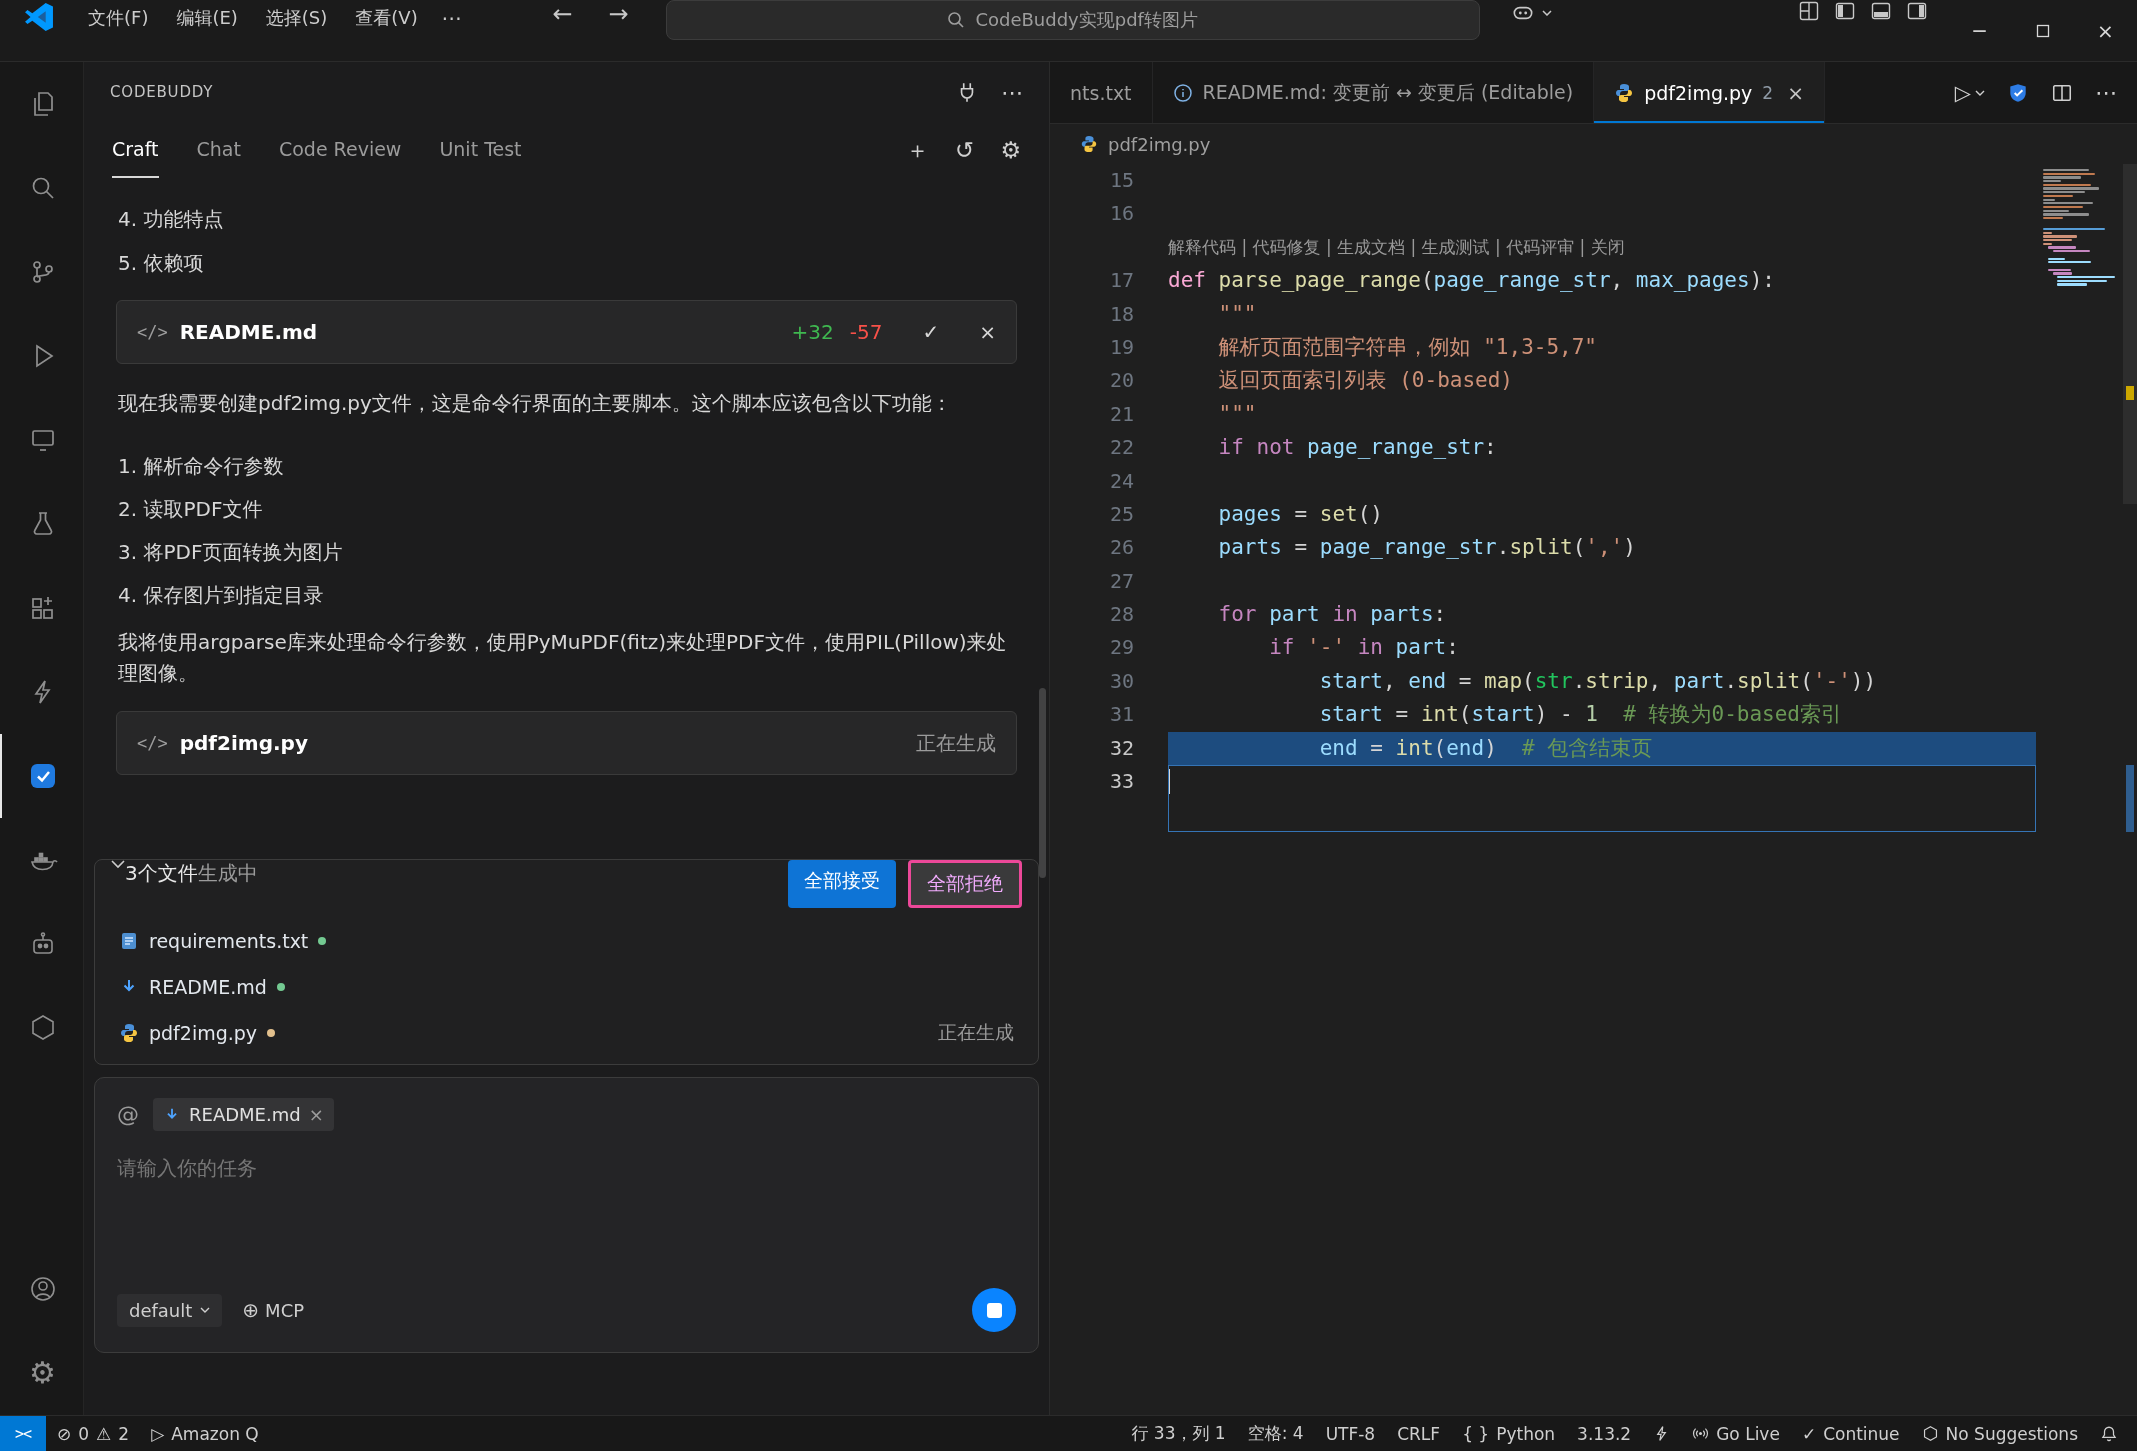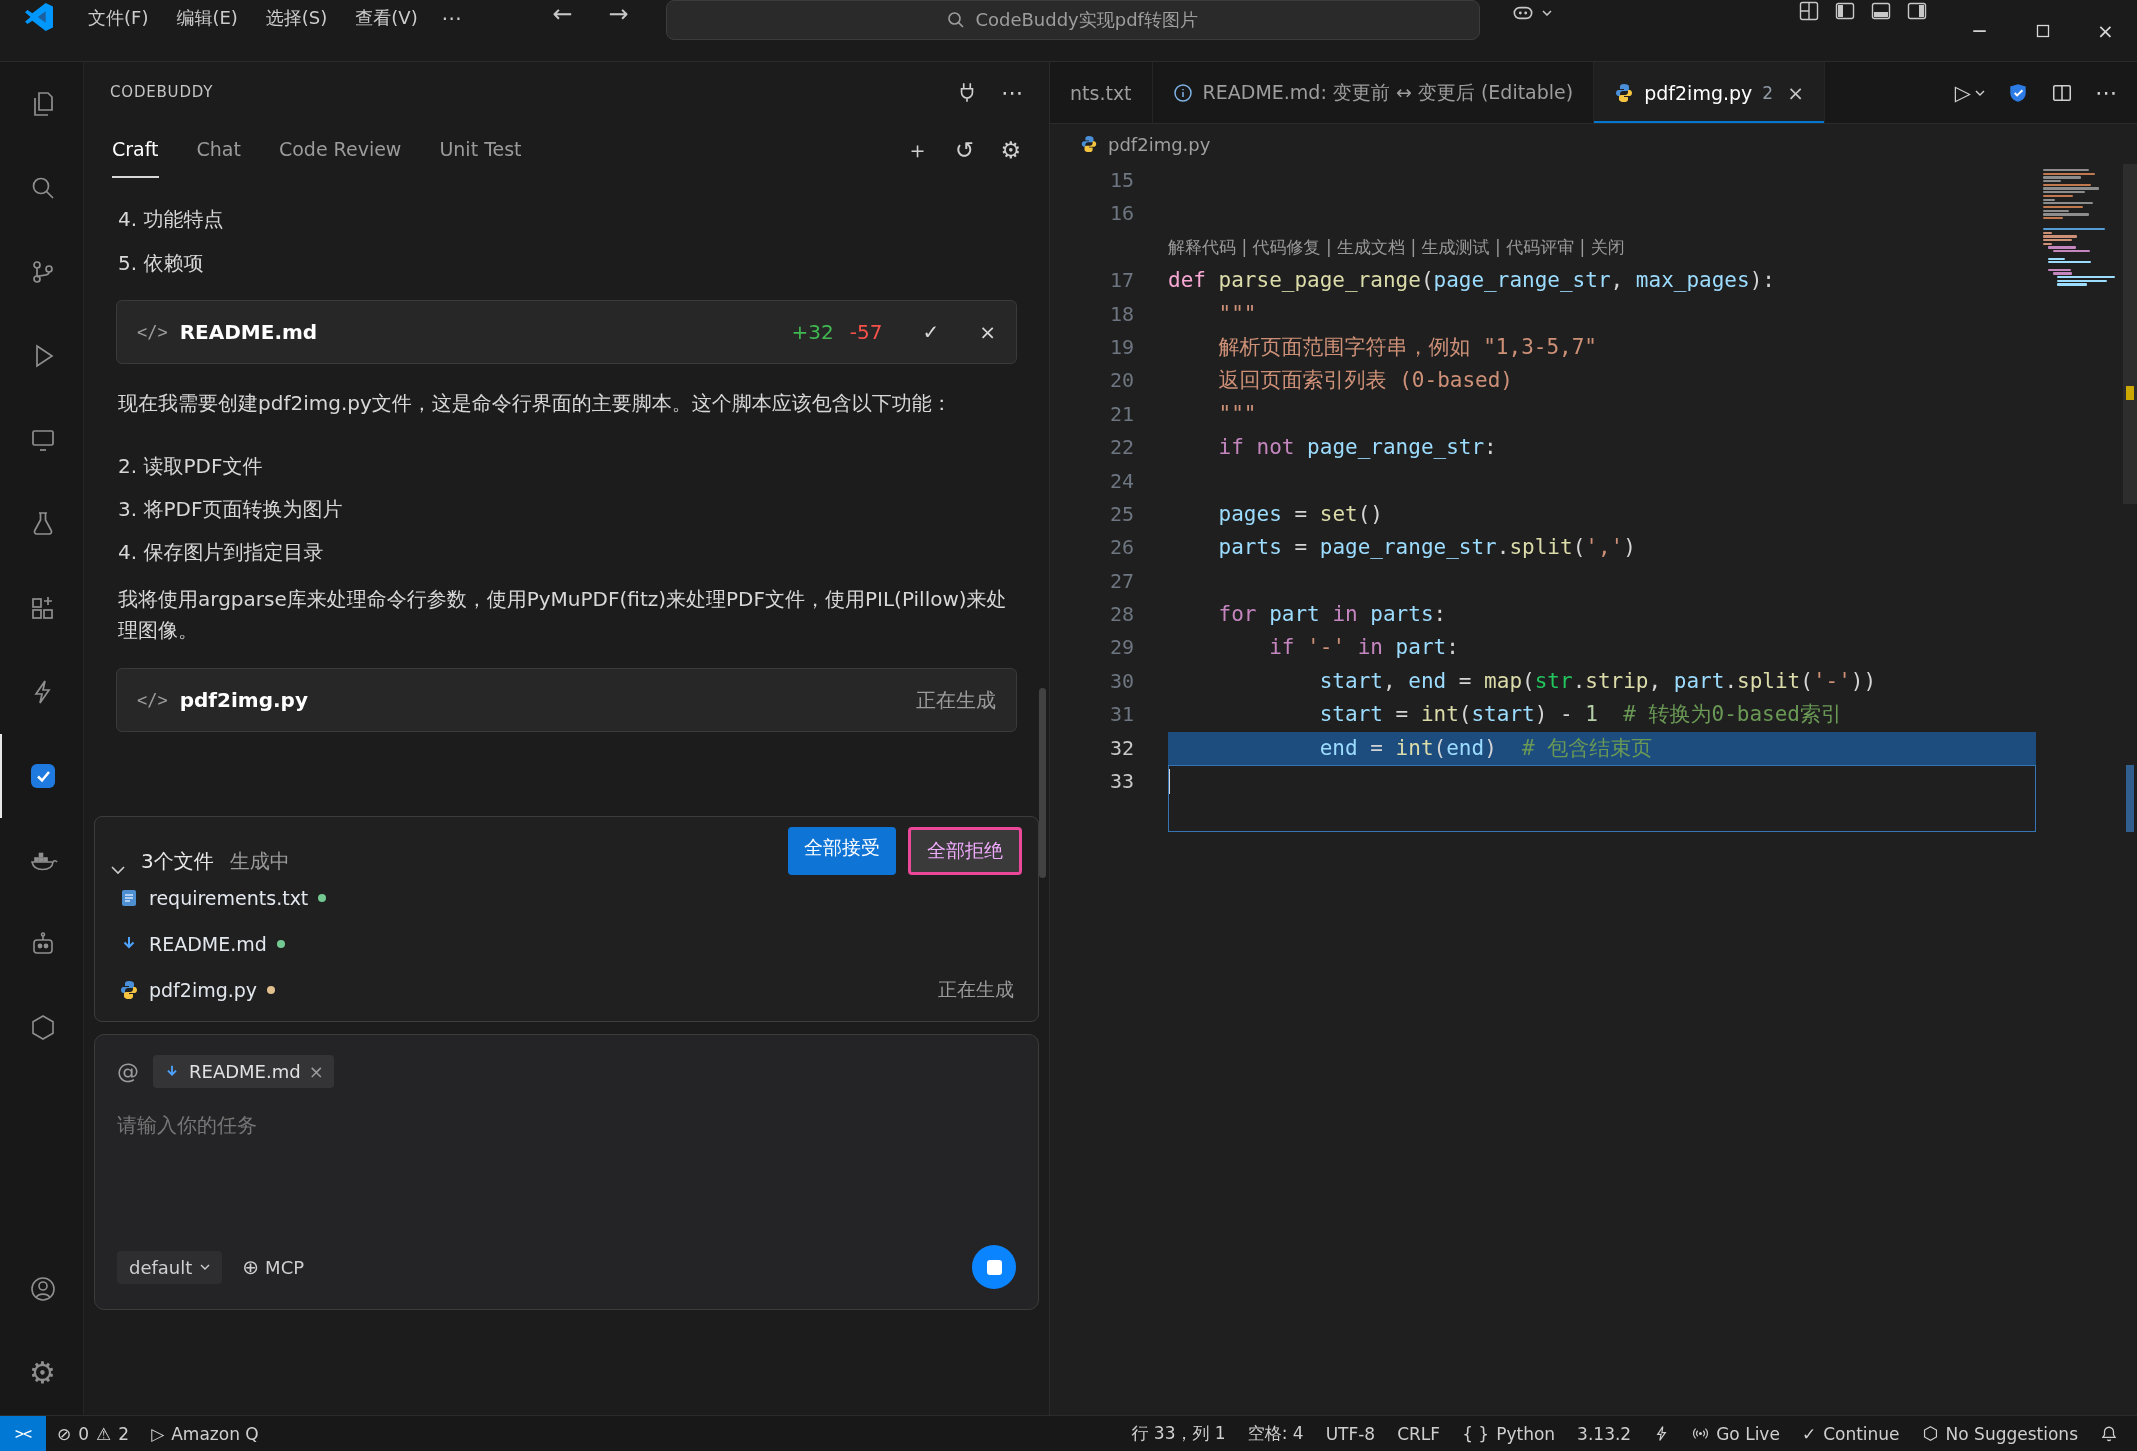--- a/index.html
+++ b/index.html
@@ -49,21 +49,21 @@
   .code-glyph{color:#9d9d9d;font-family:"DejaVu Sans Mono",monospace;font-size:17px}
   .file-card .fname{color:#ffffff;font-weight:bold;font-size:20px}
   .diff-add{color:#3fb950;margin-left:auto}
   .diff-del{color:#f85149;margin-left:4px}
   .card-act{color:#d8d8d8;margin-left:28px;font-size:20px}
   .card-status{margin-left:auto;color:#9b9b9b}
   .sb-para{margin:24px 34px 0;line-height:31px}
   .sb-steps{margin:26px 34px 0}
   .sb-step{line-height:43px}
   .files-panel{margin:84px 10px 0;border:1px solid #3c3c3c;border-radius:8px;background:#202021;overflow:hidden;padding-bottom:8px}
-  .fp-header{height:58px;display:flex;align-items:flex-end;gap:16px;padding:0 16px}
+  .fp-header{height:58px;display:flex;align-items:flex-start;gap:0;padding:0 16px}
   .fp-title{color:#e8e8e8}
   .fp-status{color:#9b9b9b}
   .fp-btns{margin-left:auto;display:flex;gap:12px}
   .btn{font-size:19px;border-radius:4px;padding:8px 16px;white-space:nowrap}
   .btn-accept{background:#0e74d6;color:#ffffff}
   .btn-reject{background:#3a3a3b;border:3px solid #ec4899;color:#f0abfc}
   .fp-row{height:46px;display:flex;align-items:center;gap:10px;padding:0 24px;font-size:19px;color:#e3e8ee}
   .dot{width:8px;height:8px;border-radius:50%;flex:none}
   .fp-row .row-status{margin-left:auto;color:#9b9b9b}
   .input-card{margin:12px 10px 0;height:276px;background:#242426;border:1px solid #3c3c3c;border-radius:10px;padding:20px 22px;display:flex;flex-direction:column}
@@ -310,20 +310,21 @@
           <span class="fname">README.md</span>
           <span class="diff-add">+32</span>
           <span class="diff-del">-57</span>
           <span class="card-act">✓</span>
           <span class="card-act">×</span>
         </div>
 
         <div class="sb-para">现在我需要创建pdf2img.py文件，这是命令行界面的主要脚本。这个脚本应该包含以下功能：</div>
 
         <div class="sb-steps">
+          <div class="sb-step">1. 解析命令行参数</div>
           <div class="sb-step">2. 读取PDF文件</div>
           <div class="sb-step">3. 将PDF页面转换为图片</div>
           <div class="sb-step">4. 保存图片到指定目录</div>
         </div>
 
         <div class="sb-para" style="margin-top:10px">我将使用argparse库来处理命令行参数，使用PyMuPDF(fitz)来处理PDF文件，使用PIL(Pillow)来处理图像。</div>
 
         <div class="file-card">
           <span class="code-glyph">&lt;/&gt;</span>
           <span class="fname">pdf2img.py</span>

